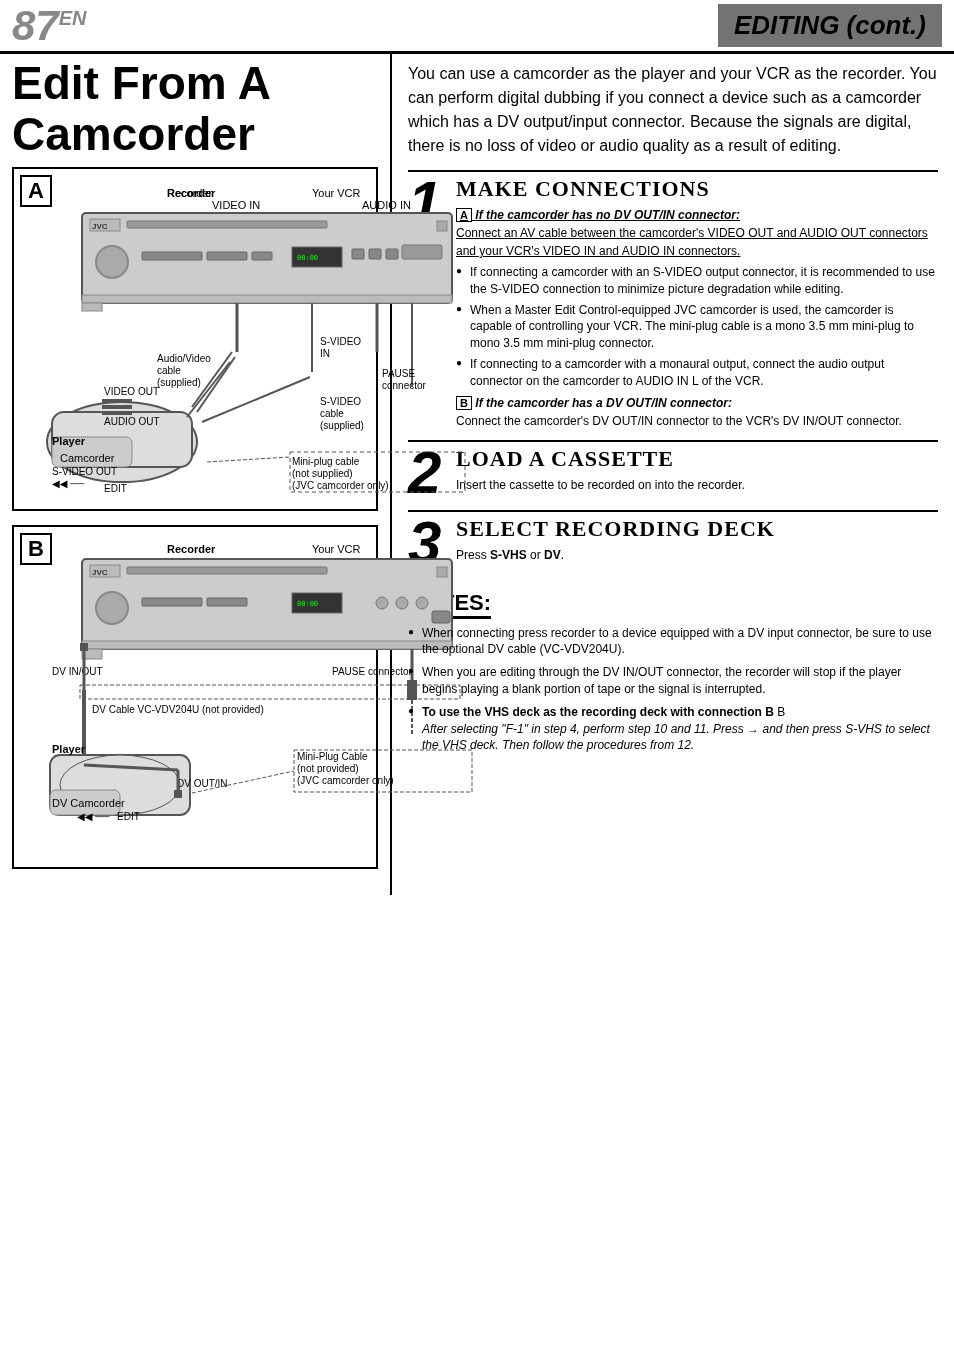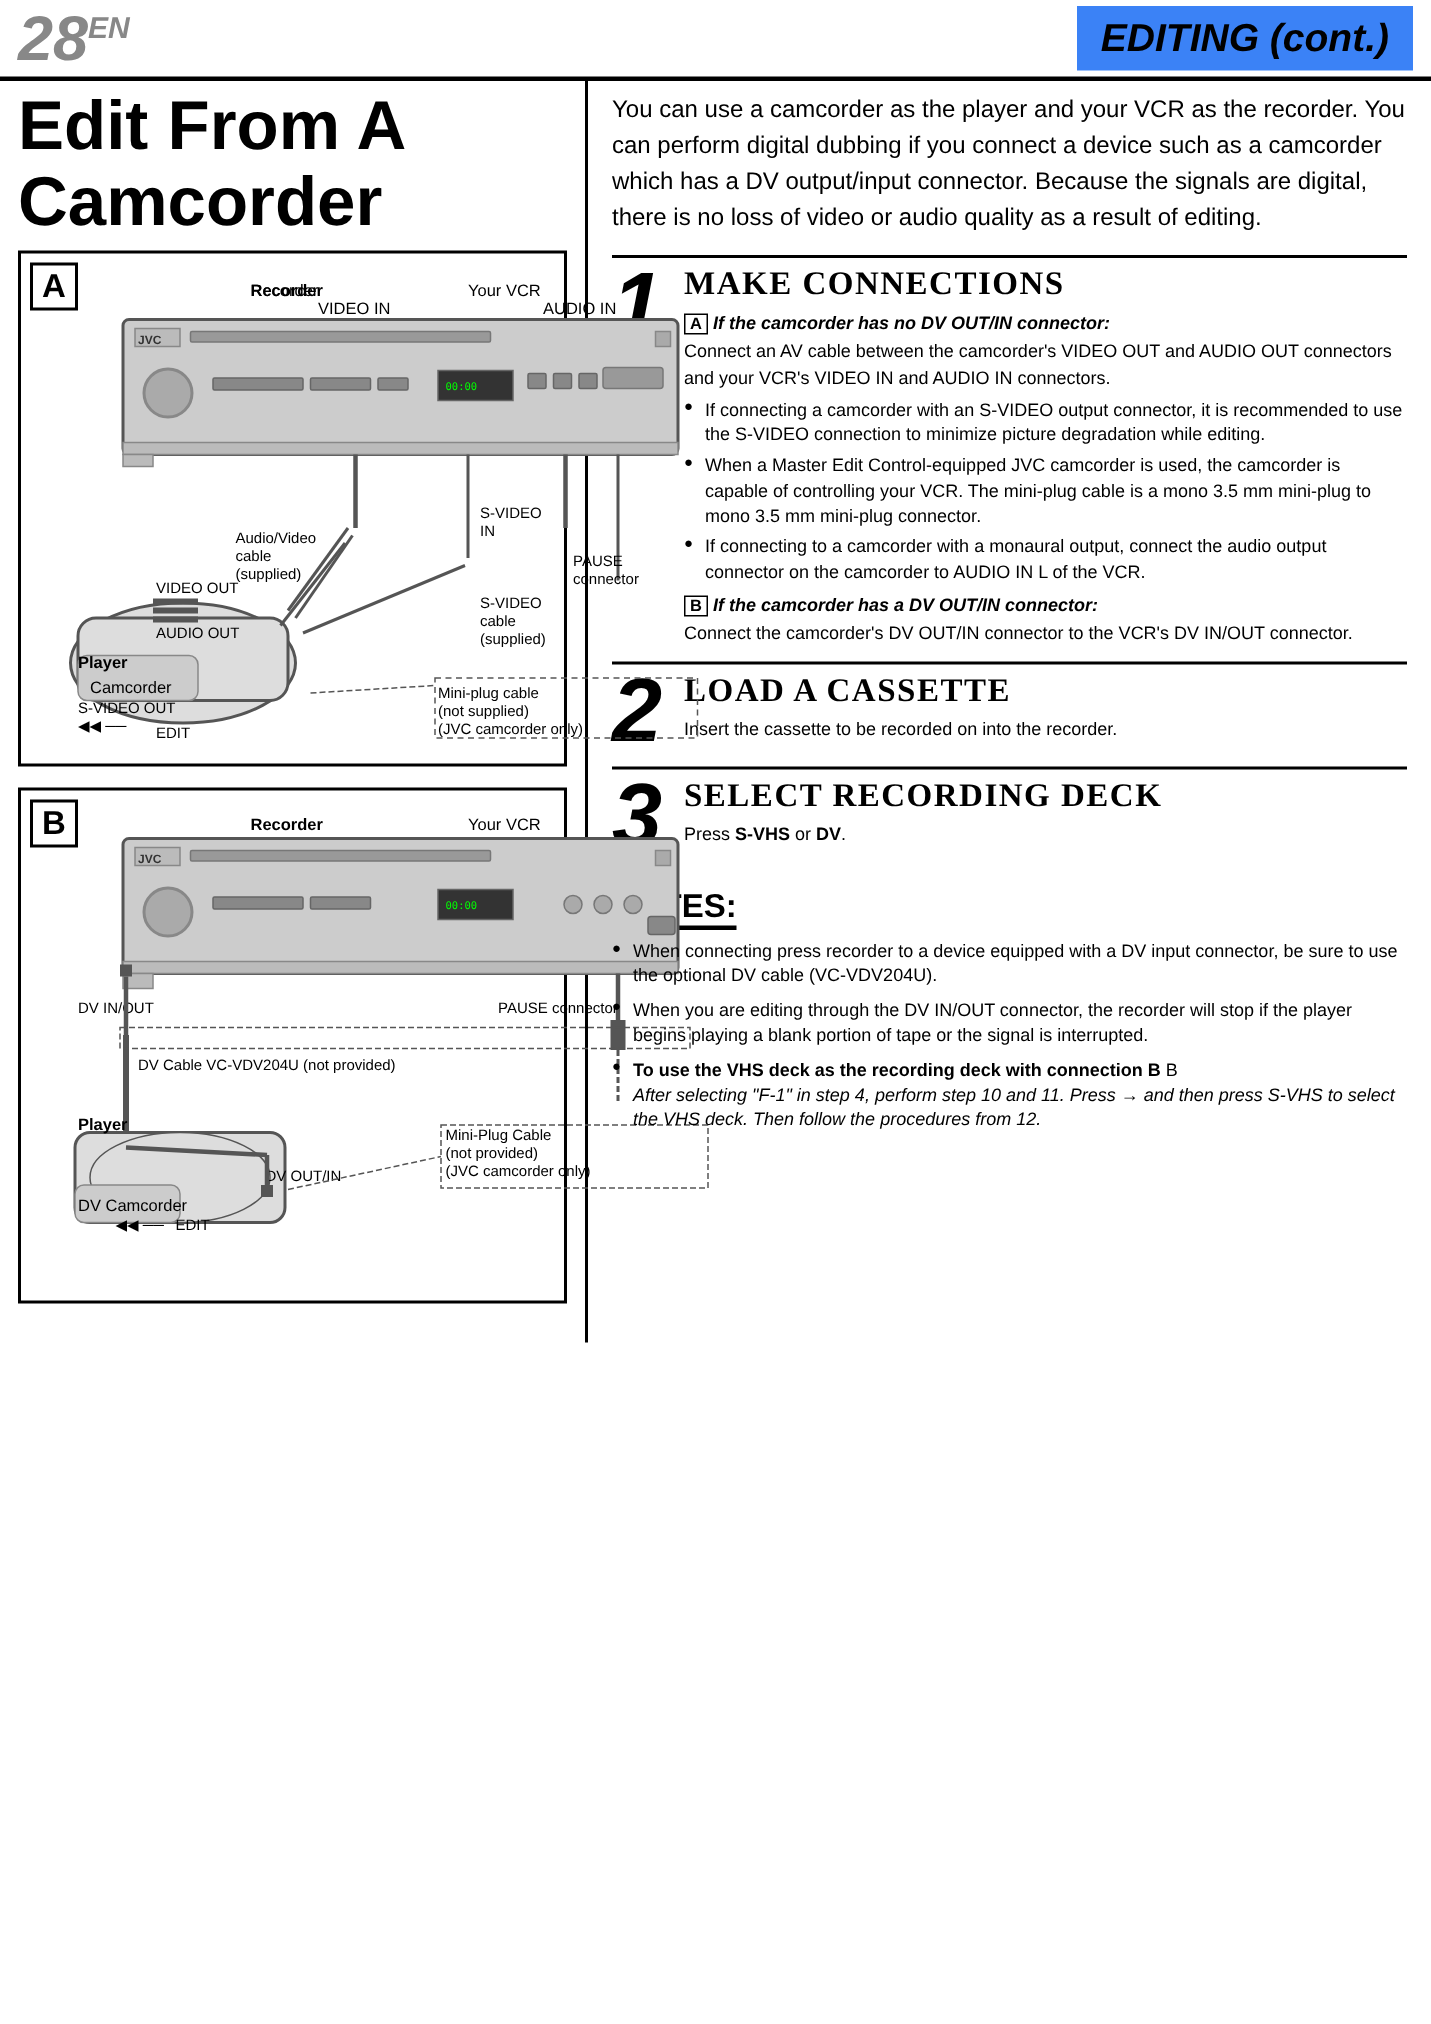--- a/index.html
+++ b/index.html
@@ -30,21 +30,21 @@
     }
     .page-number sup {
       font-size: 20px;
       vertical-align: super;
     }
     .section-title {
       font-size: 26px;
       font-style: italic;
       font-weight: bold;
       color: #000;
-      background: #3b82f6;
+      background: #737373;
       padding: 6px 16px;
     }
 
     
     .main-layout {
       display: flex;
       gap: 0;
     }
 
     
@@ -208,21 +208,21 @@
       position: absolute;
       left: 0;
       font-size: 10px;
     }
   </style>
 </head>
 <body>
 
 <div class="header">
   <div class="page-number">
-    <span>28</span><sup>EN</sup>
+    <span>87</span><sup>EN</sup>
   </div>
   <div class="section-title">EDITING (cont.)</div>
 </div>
 
 <div style="border-top: 3px solid #000; margin: 0 0 0 0;"></div>
 
 <div class="main-layout">
 
   <div class="left-col">
     <h1 class="page-main-title">Edit From A Camcorder</h1>
@@ -407,21 +407,21 @@
   <div class="right-col">
 
     <p class="intro-text">You can use a camcorder as the player and your VCR as the recorder. You can perform digital dubbing if you connect a device such as a camcorder which has a DV output/input connector. Because the signals are digital, there is no loss of video or audio quality as a result of editing.</p>
 
     <div class="step-section">
       <div class="step-header">
         <div class="step-number">1</div>
         <div class="step-content">
           <div class="step-title">MAKE CONNECTIONS</div>
           <div class="step-body">
-            <p style="margin-bottom:4px;">
+            <p style="margin-bottom:4px;text-decoration:underline;">
               <span class="box-label">A</span>
               <em><b>If the camcorder has no DV OUT/IN connector:</b></em><br>
               <span>Connect an AV cable between the camcorder's VIDEO OUT and AUDIO OUT connectors and your VCR's VIDEO IN and AUDIO IN connectors.</span>
             </p>
             <ul class="bullet-list">
               <li>If connecting a camcorder with an S-VIDEO output connector, it is recommended to use the S-VIDEO connection to minimize picture degradation while editing.</li>
               <li>When a Master Edit Control-equipped JVC camcorder is used, the camcorder is capable of controlling your VCR. The mini-plug cable is a mono 3.5 mm mini-plug to mono 3.5 mm mini-plug connector.</li>
               <li>If connecting to a camcorder with a monaural output, connect the audio output connector on the camcorder to AUDIO IN L of the VCR.</li>
             </ul>
             <p>

